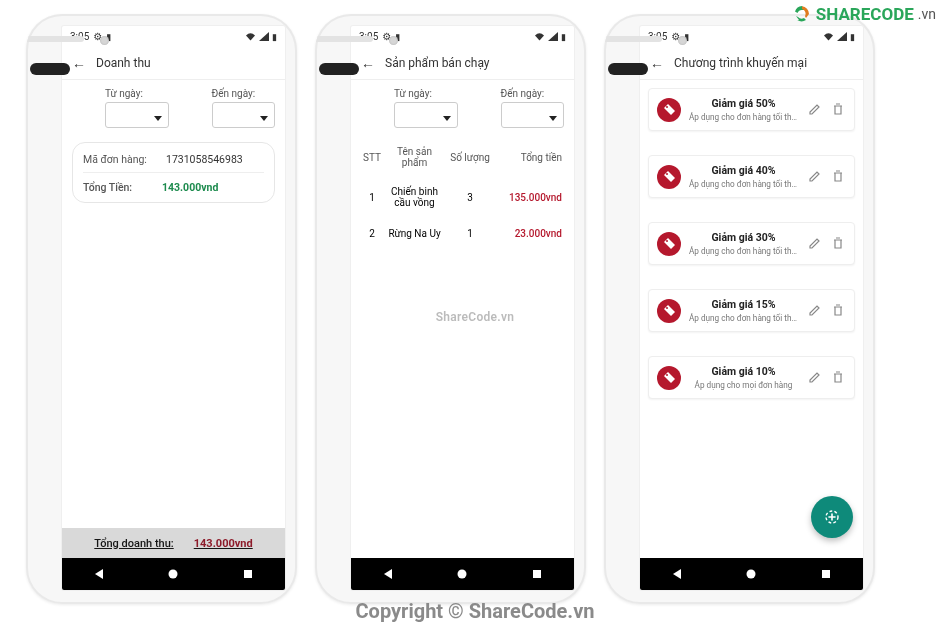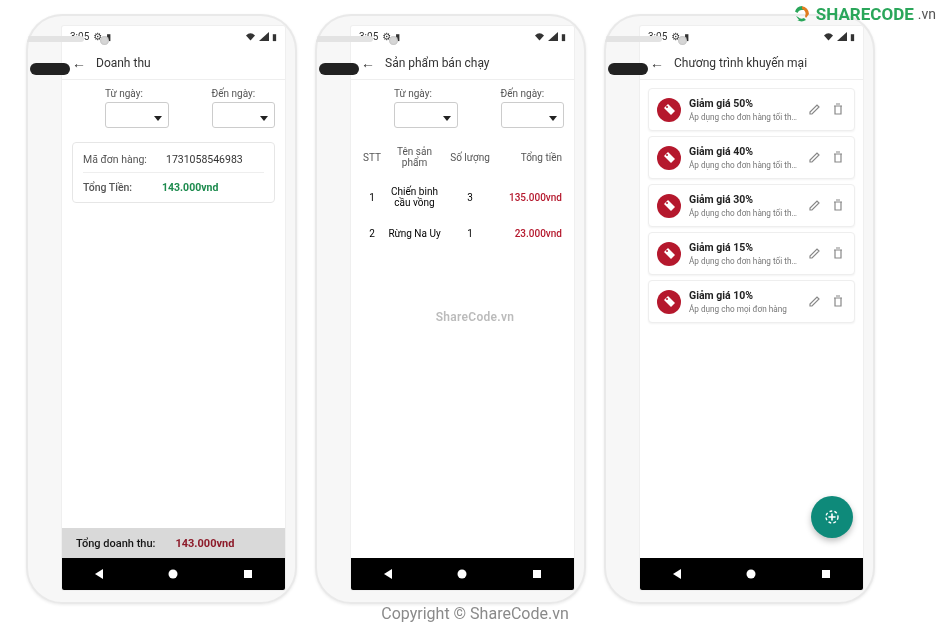--- a/index.html
+++ b/index.html
@@ -111,58 +111,58 @@
     cursor: pointer;
   }
   .chevron-down::before{
     content:""; display:inline-block;
     width:0;height:0;border-left:4px solid transparent;border-right:4px solid transparent;border-top:5px solid #222;
   }
   
   .order-card {
     margin: 4px 10px;
     border: 1px solid #e6e6e6;
-    border-radius: 4px;
+    border-radius: 13px;
     padding: 10px 10px 8px 10px;
     font-size: 10.5px;
   }
   .kv { display:flex; gap:8px; margin-bottom:6px;}
   .kv .k { color:#555; min-width:75px;}
   .kv .v { color:#333;}
   .divider { height:1px; background:#eee; margin:4px 0 8px 0;}
   .total-line { display:flex; gap:4px;}
   .total-line .k { color:#555; min-width:75px; font-weight:500;}
   .total-line .v { color:#1d8b4e; font-weight:700;}
   .revenue-bar {
     margin-top:auto;
     background:#d9d9d9;
     height:30px;
-    display:flex;align-items:center;justify-content:flex-start;
+    display:flex;align-items:center;justify-content:center;
     padding:0 14px;
-    font-size:11px;color:#161616;font-weight:500;gap:20px;
+    font-size:11px;color:#161616;font-weight:500;gap:20px;text-decoration:underline;
   }
   .revenue-bar .val{ color:#8d1b2a; font-weight:700;}
   .navbar {
     height: 32px;
     background:#000;
     display:flex;align-items:center;justify-content:space-around;
   }
   .nav-shape { width:12px;height:12px; }
   
   .tbl { padding: 0 8px; font-size:10px;}
   .tr { display:flex; align-items:center;}
   .th { display:flex; padding:8px 0 8px 0; color:#555; border-bottom:0;}
   .td { padding:10px 0;}
   .c-stt{ width:26px; text-align:center;}
   .c-name{ flex:1; text-align:center;}
   .c-qty{ width:52px; text-align:center;}
   .c-total{ width:70px; text-align:right; padding-right:4px;}
   .row-val .c-total{ color:#b5182d; font-weight:500;}
   
-  .promo-list { padding: 4px 8px 8px 8px; display:flex; flex-direction:column; gap:5px;}
+  .promo-list { padding: 4px 8px 8px 8px; display:flex; flex-direction:column; gap:24px;text-align:center;}
   .promo-item {
     background:#fff;
     border:1px solid #eee;
     border-radius:4px;
     box-shadow:0 1px 2px rgba(0,0,0,0.05);
     display:flex;align-items:center;gap:8px;
     padding:8px 8px;
   }
   .promo-ic{
     width:24px;height:24px;border-radius:50%;
@@ -194,21 +194,21 @@
     position:absolute; left:50%; top:50%;
     transform:translate(-50%,-50%);
     font-size:12px;font-weight:600;
     color:rgba(120,120,120,0.5);
     letter-spacing:0.3px;
     white-space:nowrap;
   }
   .wm-copy{
     position:absolute; left:50%; bottom:10px;
     transform:translateX(-50%);
-    font-size:16px;color:#8a8a8a;font-weight:400;
+    font-size:20px;color:#8a8a8a;font-weight:700;
   }
   .s3 .content{padding-top:4px;}
 </style>
 </head>
 <body>
 
 <div class="phones">
 
   <div class="phone s1">
     <div class="phone-top">

